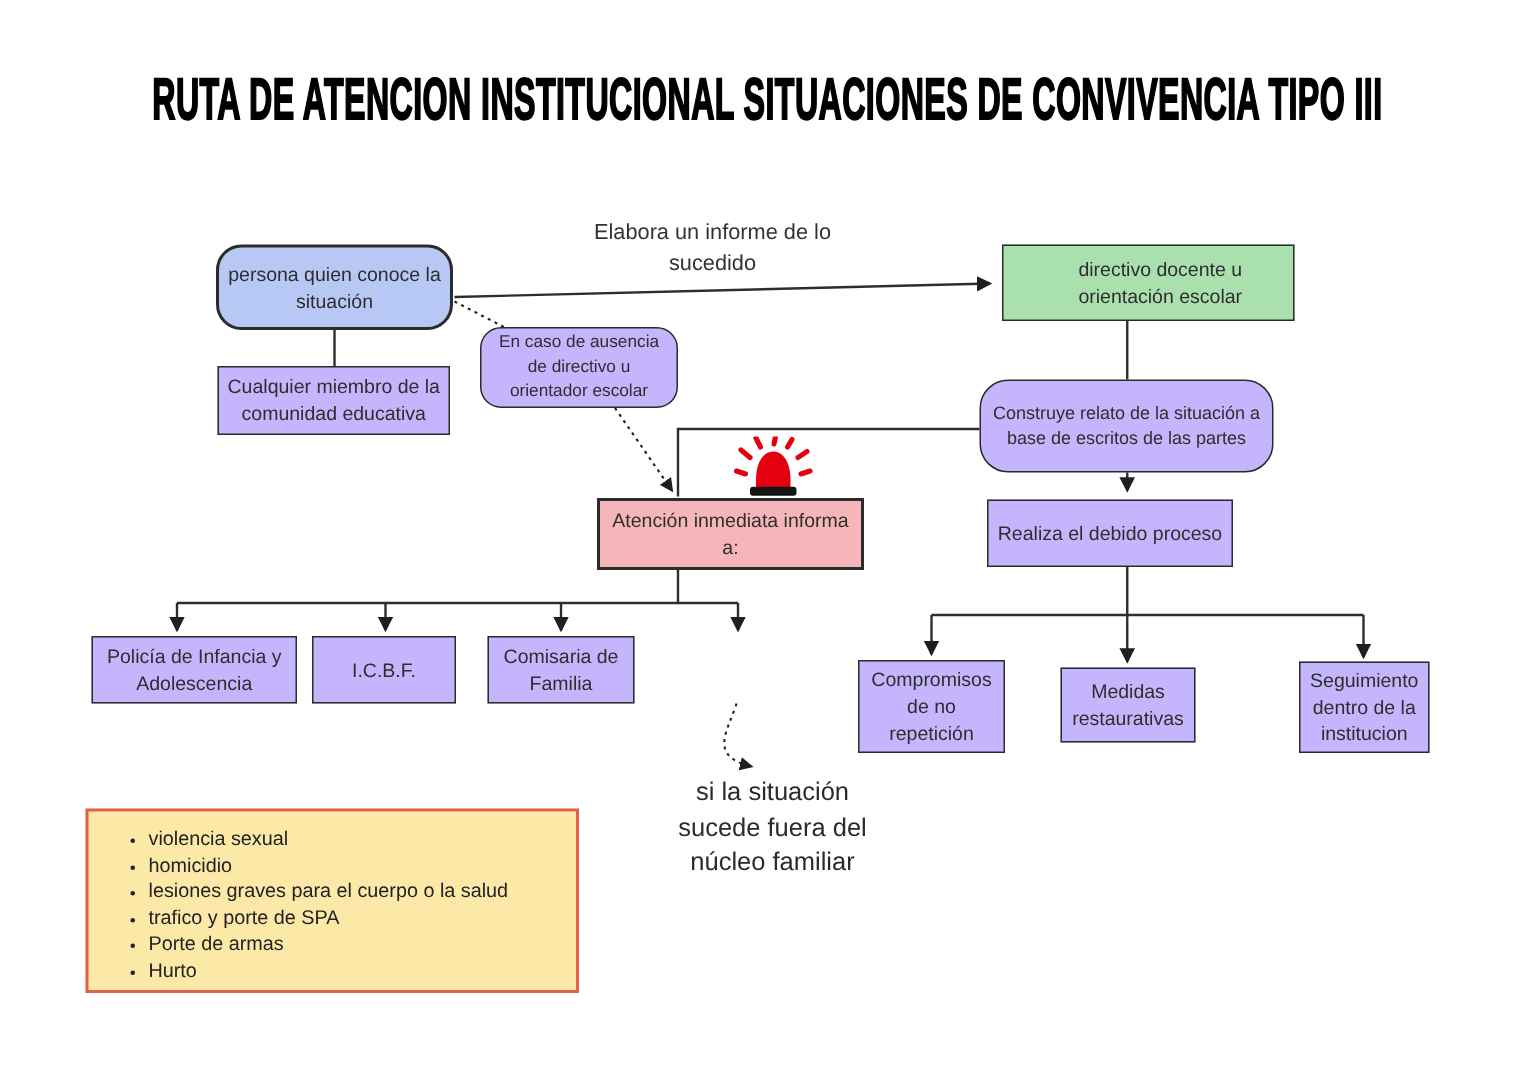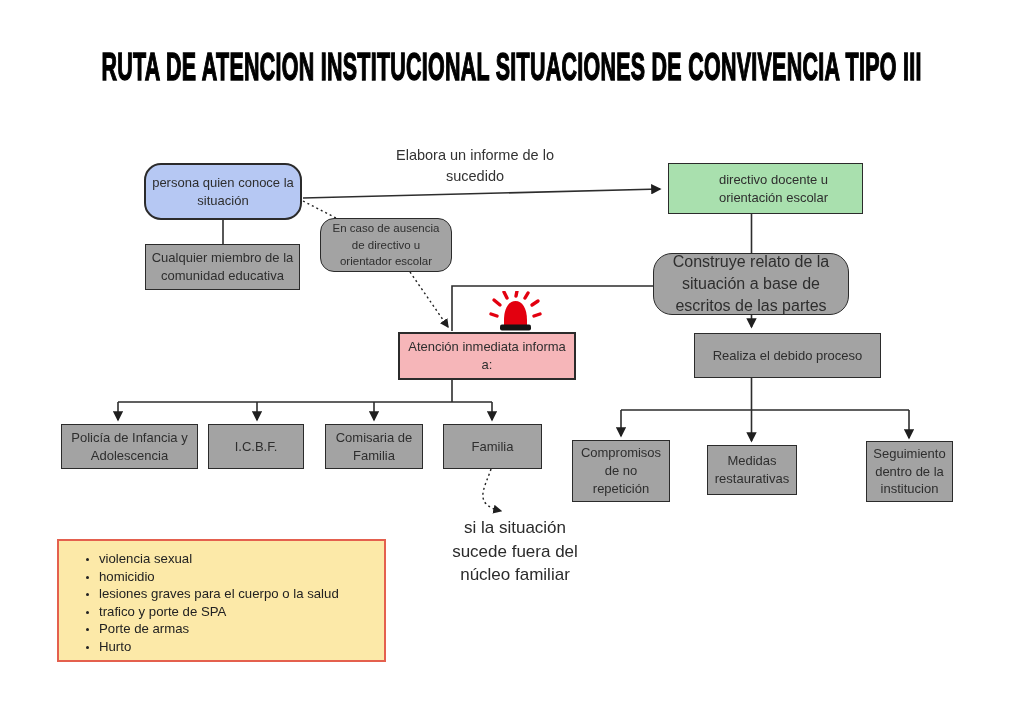--- a/index.html
+++ b/index.html
@@ -4,30 +4,30 @@
 <style>
   html,body{margin:0;padding:0;background:#ffffff;}
   body{width:1024px;height:721px;}
   .canvas{position:relative;width:1024px;height:721px;background:#ffffff;overflow:hidden;
           font-family:"Liberation Sans",sans-serif;color:#2e2e2e;}
   .title-wrap{position:absolute;left:0;top:47px;width:1024px;display:flex;justify-content:center;}
   .title-text{font-size:39px;font-weight:900;color:#000;white-space:nowrap;line-height:1;
               transform:scaleX(0.55);transform-origin:center;-webkit-text-stroke:1.4px #000;
               letter-spacing:0.5px;}
   svg.connectors{position:absolute;left:0;top:0;width:1024px;height:721px;}
-  .box{position:absolute;box-sizing:border-box;border:1.5px solid #2b2b2b;background:#a3a3a3;
+  .box{position:absolute;box-sizing:border-box;border:1.5px solid #2b2b2b;background:#c4b5fd;
        display:flex;align-items:center;justify-content:center;text-align:center;
        font-size:13px;line-height:1.38;padding:2px 4px;color:#2e2e2e;}
   .blue{background:#b6c8f3;border-width:2px;border-radius:17px;}
   .green{background:#a9e0ae;}
   .pink{background:#f6b6b9;border-width:2px;margin-left:35px;}
   .rounded-md{border-radius:14px;}
   .rounded-lg{border-radius:19px;}
   .nota{font-size:11.5px;line-height:1.45;}
-  .construye{font-size:16px;}
+  .construye{font-size:12px;}
   .edge-label{position:absolute;text-align:center;font-size:14.5px;line-height:1.45;color:#333;}
   .nucleo-label{position:absolute;text-align:center;font-size:17px;line-height:23.5px;color:#2b2b2b;}
   .legend{position:absolute;left:57px;top:539px;width:329px;height:123px;box-sizing:border-box;
           background:#fce9a8;border:2.5px solid #e4604e;}
   .legend ul{margin:9px 0 0 0;padding-left:40px;}
   .legend li{font-size:13.2px;line-height:17.6px;color:#222;}
   .legend li::marker{font-size:10px;}
   .siren{position:absolute;left:489px;top:291px;width:53px;height:42px;}
 </style>
 </head>
@@ -73,21 +73,21 @@
   <div class="box" style="left:145px;top:244px;width:155px;height:46px;">Cualquier miembro de la comunidad educativa</div>
 
   <div class="edge-label" style="left:390px;top:145px;width:170px;">Elabora un informe de lo sucedido</div>
 
   <div class="box green" style="left:668px;top:163px;width:195px;height:51px;padding-left:20px;">directivo docente u orientación escolar</div>
 
   <div class="box rounded-md nota" style="left:320px;top:218px;width:132px;height:54px;">En caso de ausencia de directivo u orientador escolar</div>
 
   <div class="box rounded-lg construye" style="left:653px;top:253px;width:196px;height:62px;">Construye relato de la situación a base de escritos de las partes</div>
 
-  <div class="box" style="left:658px;top:333px;width:187px;height:45px;margin-left:36px;">Realiza el debido proceso</div>
+  <div class="box" style="left:658px;top:333px;width:164px;height:45px;">Realiza el debido proceso</div>
 
   <div class="siren">
     <svg viewBox="0 0 53 42" width="53" height="42">
       <g stroke="#e3000f" stroke-width="3.4" stroke-linecap="round">
         <path d="M8,25 L2,23"></path>
         <path d="M11,14 L5,9"></path>
         <path d="M18,7 L15,1"></path>
         <path d="M27,5 L28,0"></path>
         <path d="M36,7 L39,2"></path>
         <path d="M43,14 L49,10"></path>
@@ -99,21 +99,20 @@
   </div>
 
   <div class="box pink" style="left:363px;top:332px;width:178px;height:48px;">Atención inmediata informa a:</div>
 
   <div class="box" style="left:50px;top:424px;width:137px;height:45px;margin-left:11px;">Policía de Infancia y Adolescencia</div>
 
   <div class="box" style="left:325px;top:424px;width:98px;height:45px;">Comisaria de Familia</div>
 
   <div class="box" style="left:208px;top:424px;width:96px;height:45px;">I.C.B.F.</div>
 
-  <div class="box" style="left:443px;top:424px;width:99px;height:45px;">Familia</div>
 
   <div class="box" style="left:572px;top:440px;width:98px;height:62px;">Compromisos de no repetición</div>
 
   <div class="box" style="left:707px;top:445px;width:90px;height:50px;">Medidas restaurativas</div>
 
   <div class="box" style="left:866px;top:441px;width:87px;height:61px;">Seguimiento dentro de la institucion</div>
 
   <div class="nucleo-label" style="left:452px;top:516px;width:126px;">si la situación sucede fuera del núcleo familiar</div>
 
   <div class="legend">

